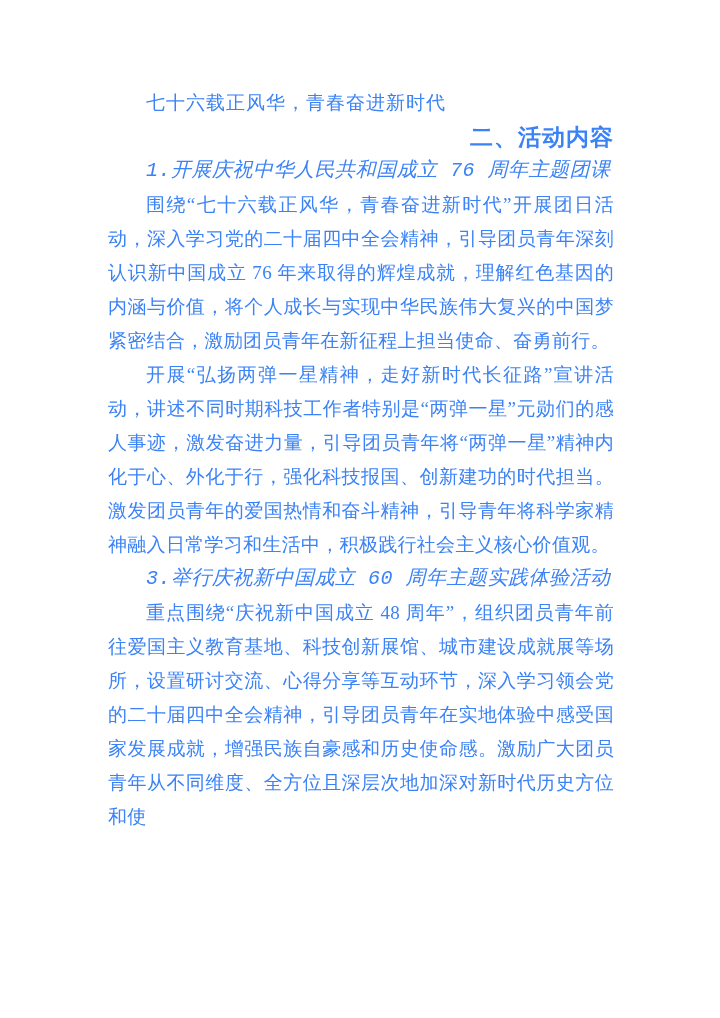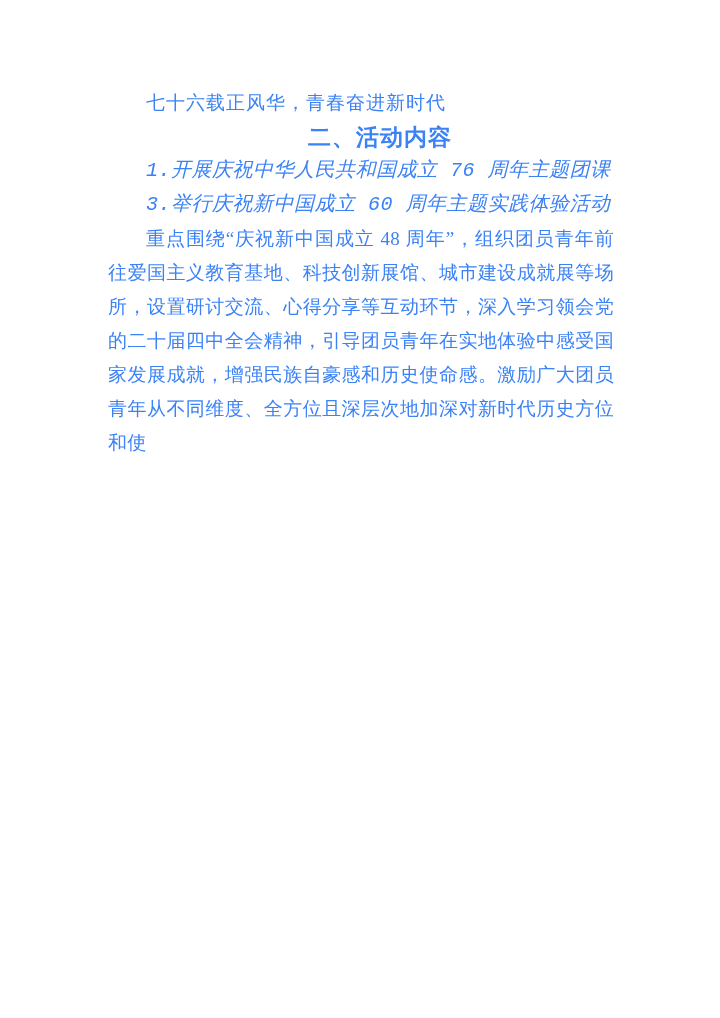--- a/index.html
+++ b/index.html
@@ -32,21 +32,21 @@
     text-indent: 38px;
     text-align: left;
     letter-spacing: 1px;
   }
   .section-heading {
     font-family: "Liberation Sans", "DejaVu Sans", sans-serif;
     font-weight: 700;
     font-size: 23px;
     line-height: 34px;
     text-indent: 38px;
-    text-align: center;
+    text-align: right;
     letter-spacing: 1px;
   }
   .item-heading {
     
     font-style: italic;
     font-size: 20px;
     line-height: 34px;
     text-indent: 38px;
     text-align: left;
     letter-spacing: 0.5px;
@@ -65,19 +65,21 @@
 <body>
 
 <div class="page">
   <div class="doc">
 
     <p class="theme-line">七十六载正风华，青春奋进新时代</p>
 
     <h2 class="section-heading">二、活动内容</h2>
 
     <p class="item-heading">1.开展庆祝中华人民共和国成立 76 周年主题团课</p>
+    <p class="body-para">围绕“七十六载正风华，青春奋进新时代”开展团日活动，深入学习党的二十届四中全会精神，引导团员青年深刻认识新中国成立 76 年来取得的辉煌成就，理解红色基因的内涵与价值，将个人成长与实现中华民族伟大复兴的中国梦紧密结合，激励团员青年在新征程上担当使命、奋勇前行。</p>
 
+    <p class="body-para">开展“弘扬两弹一星精神，走好新时代长征路”宣讲活动，讲述不同时期科技工作者特别是“两弹一星”元勋们的感人事迹，激发奋进力量，引导团员青年将“两弹一星”精神内化于心、外化于行，强化科技报国、创新建功的时代担当。激发团员青年的爱国热情和奋斗精神，引导青年将科学家精神融入日常学习和生活中，积极践行社会主义核心价值观。</p>
 
     <p class="item-heading">3.举行庆祝新中国成立 60 周年主题实践体验活动</p>
     <p class="body-para">重点围绕“庆祝新中国成立 48 周年”，组织团员青年前往爱国主义教育基地、科技创新展馆、城市建设成就展等场所，设置研讨交流、心得分享等互动环节，深入学习领会党的二十届四中全会精神，引导团员青年在实地体验中感受国家发展成就，增强民族自豪感和历史使命感。激励广大团员青年从不同维度、全方位且深层次地加深对新时代历史方位和使</p>
 
   </div>
 </div>
 
 </body></html>

